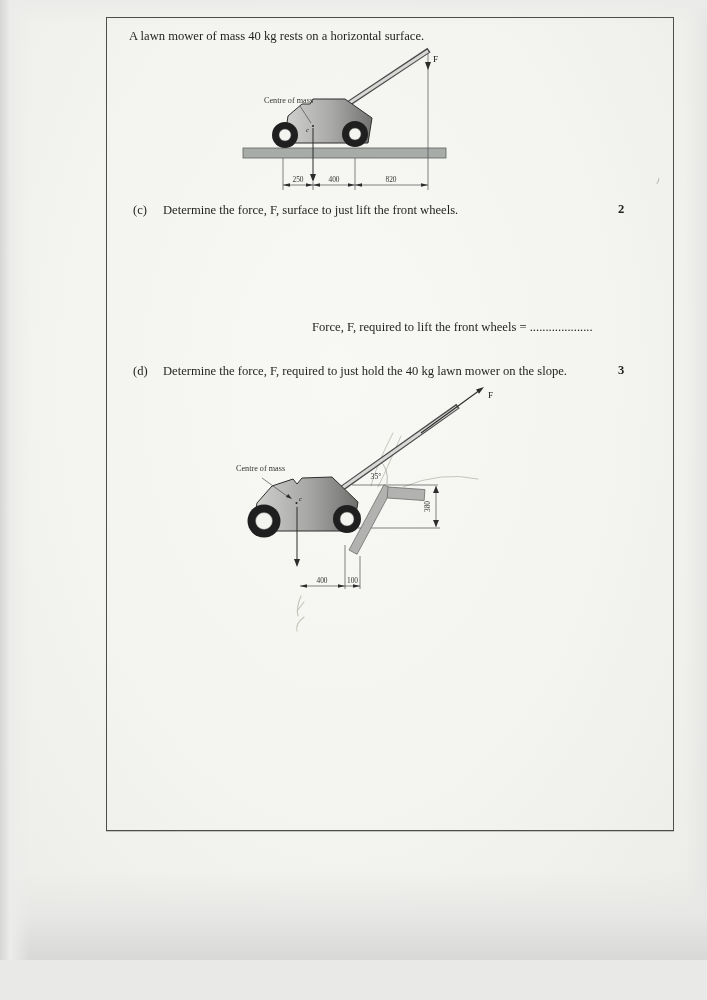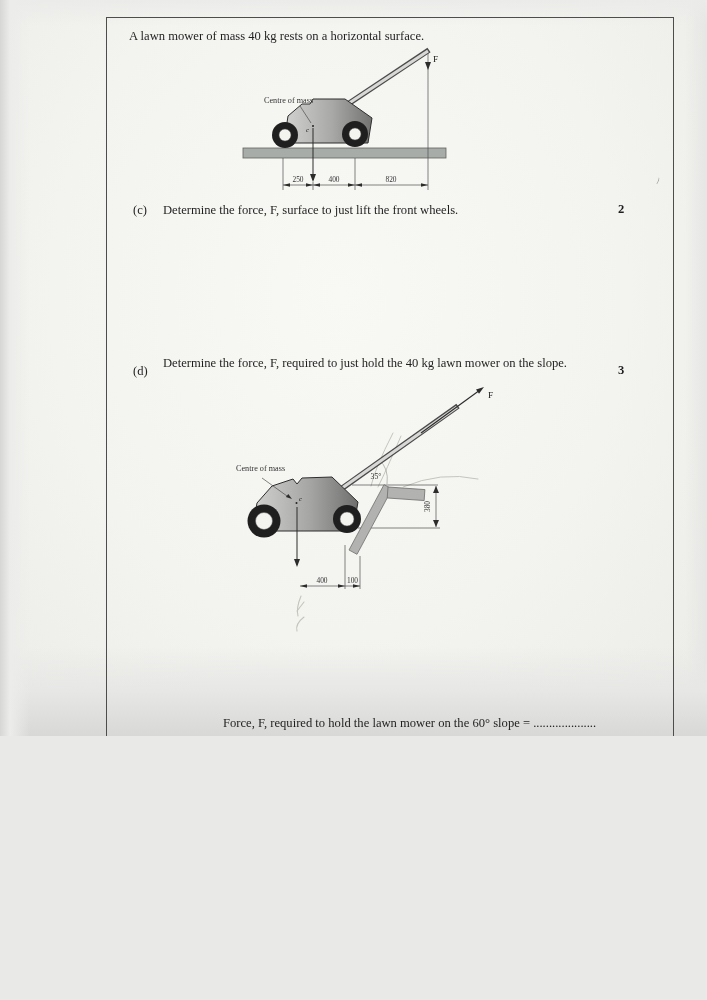--- a/index.html
+++ b/index.html
@@ -1,17 +1,17 @@
 <!DOCTYPE html>
 <html><head>
 <meta charset="utf-8">
 <style>
   html,body{margin:0;padding:0;background:#e9e9e7;}
   .page{
-    position:relative;width:707px;height:736px;overflow:hidden;
+    position:relative;width:707px;height:960px;overflow:hidden;
     font-family:"Liberation Serif", serif;color:#1e1e1e;
     background:
       linear-gradient(90deg,#d6d6d4 0px,#ececea 10px,rgba(0,0,0,0) 30px),
       linear-gradient(0deg,#d8d8d6 0px,#e7e7e5 45px,rgba(0,0,0,0) 90px),
       linear-gradient(180deg,#ebebe9 0px,rgba(0,0,0,0) 26px),
       linear-gradient(270deg,#e6e6e4 0px,rgba(0,0,0,0) 22px),
       radial-gradient(ellipse at 48% 40%,#f8f8f5 0%,#f3f3f0 55%,#ebebe8 100%);
   }
   .qbox{
     position:absolute;left:106px;top:17px;width:566px;height:812px;
@@ -109,23 +109,24 @@
 
     <text x="68" y="141.5" text-anchor="middle" class="dimtxt">250</text>
     <text x="104" y="141.5" text-anchor="middle" class="dimtxt">400</text>
     <text x="161" y="141.5" text-anchor="middle" class="dimtxt">820</text>
   </svg>
 
   <div class="t" style="left:133px;top:203px;">(c)</div>
   <div class="t" style="left:163px;top:203px;">Determine the force, F, surface to just lift the front wheels.</div>
   <div class="t marks" style="left:618px;top:202px;">2</div>
 
+  <div class="t" style="left:312px;top:320px;">Force, F, required to lift the front wheels = ....................</div>
 
   <div class="t" style="left:133px;top:364px;">(d)</div>
-  <div class="t" style="left:163px;top:356px;">Determine the force, F, required to just hold the 40 kg lawn mower on the slope.</div>
+  <div class="t" style="left:163px;top:364px;">Determine the force, F, required to just hold the 40 kg lawn mower on the slope.</div>
   <div class="t marks" style="left:618px;top:363px;">3</div>
 
   <svg class="diag" style="left:225px;top:383px;" width="445" height="250" viewBox="0 0 445 250">
 
     <g class="pencil" stroke-width="1" opacity="0.85">
       <path d="M 178,104 Q 216,88 253,96"></path>
       <path d="M 168,50 Q 150,85 146,103"></path>
       <path d="M 176,53 Q 161,88 153,104"></path>
     </g>
 
@@ -193,17 +194,16 @@
     <text x="97" y="199.5" text-anchor="middle" class="dimtxt">400</text>
     <text x="127.5" y="199.5" text-anchor="middle" class="dimtxt">100</text>
 
     <g class="pencil" stroke-width="1.1" opacity="0.85">
       <path d="M 76,213 q -5,12 -3,20"></path>
       <path d="M 72,228 l 7,-9"></path>
       <path d="M 79,234 q -9,7 -7,14"></path>
     </g>
   </svg>
 
-  <div class="t" style="left:223px;top:716px;">Force, F, required to hold the lawn mower on the 60° slope = ....................</div>
 
   <div class="stray-mark"></div>
 
 </div>
 
 </body></html>

